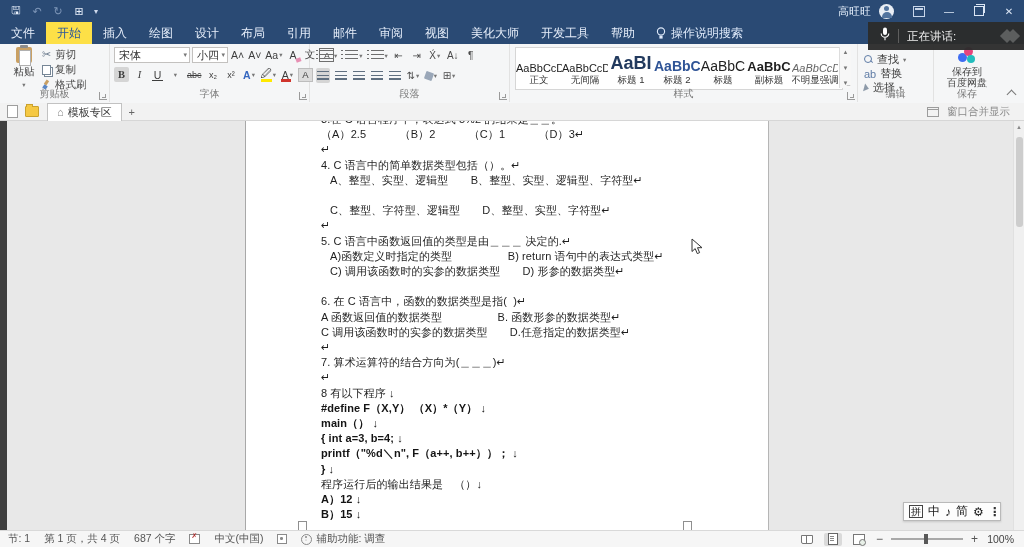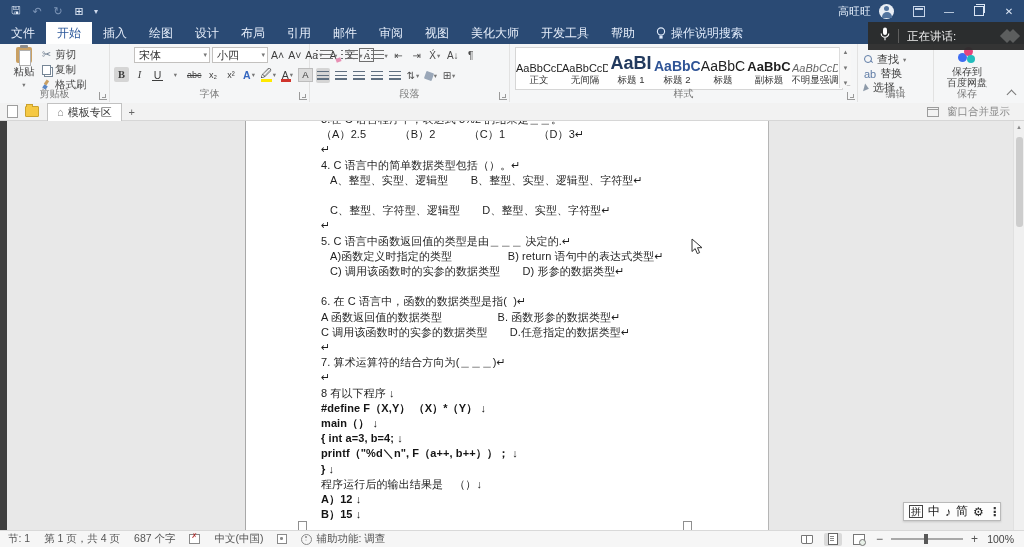--- a/index.html
+++ b/index.html
@@ -21,21 +21,21 @@
   .avatar::after{content:"";position:absolute;left:2.5px;top:8px;width:10px;height:6px;border-radius:5px 5px 0 0;background:#52749e;}
   .winbtn{width:30px;height:22px;display:flex;align-items:center;justify-content:center;color:#dce7f5;font-size:10px;}
   .ribopt{width:10px;height:9px;border:1px solid #c8d6ea;position:relative;}
   .ribopt::before{content:"";position:absolute;left:1px;top:1px;right:1px;height:2px;background:#c8d6ea;}
   .restore-box{width:8px;height:8px;border:1px solid #dce7f5;position:relative;}
   .restore-box::before{content:"";position:absolute;left:1px;top:-3px;width:8px;height:8px;border:1px solid #dce7f5;border-left:none;border-bottom:none;}
 
   
   .tabsrow{position:absolute;left:0;top:22px;width:1024px;height:22px;background:#2a4a74;display:flex;align-items:stretch;}
   .rtab{padding:0 11px;line-height:22px;font-size:12px;color:#e6eefa;white-space:nowrap;}
-  .rtab.active{background:#ffffff;color:#2b579a;}
+  .rtab.active{background:#fde047;color:#2b579a;}
   .ribbon-search{display:flex;align-items:center;gap:5px;color:#dfeafa;font-size:12px;padding:0 10px;}
 
   
   .ribbon{position:absolute;left:0;top:44px;width:1024px;height:59px;background:#f5f6f7;border-bottom:1px solid #d2dae4;}
   .grp{position:absolute;top:0;height:58px;border-right:1px solid #e2e2e2;box-sizing:border-box;}
   .grp-label{position:absolute;bottom:1px;left:0;right:0;text-align:center;font-size:10px;color:#7a7a7a;}
   .launcher{position:absolute;right:2px;bottom:2px;width:8px;height:8px;border-left:1px solid #9a9a9a;border-bottom:1px solid #9a9a9a;box-sizing:border-box;}
   .launcher::after{content:"";position:absolute;right:1px;bottom:1px;width:3px;height:3px;border-right:1px solid #9a9a9a;border-bottom:1px solid #9a9a9a;}
   .smalltxt{font-size:10.5px;color:#444;}
 
@@ -260,25 +260,25 @@
             <span class="ic-brush"></span>
             <span class="smalltxt">格式刷</span>
           </div>
       </div>
       <div class="grp-label">剪贴板</div>
       <span class="launcher"></span>
     </div>
 
     <div class="grp g-font">
       <div class="font-r1">
-        <span class="combo" style="width:76px;margin-left:20px;">
+        <span class="combo" style="width:76px;">
             <span>宋体</span>
             <span class="caret">▾</span>
           </span>
-        <span class="combo" style="width:56px;">
+        <span class="combo" style="width:36px;">
             <span>小四</span>
             <span class="caret">▾</span>
           </span>
         <span class="fbtn">A˄</span>
         <span class="fbtn">A˅</span>
         <span class="fbtn">Aa<span class="caret">▾</span></span>
         <span class="fbtn eraser">A</span>
         <span class="fbtn">文</span>
         <span class="fbtn boxA">A</span>
       </div>

